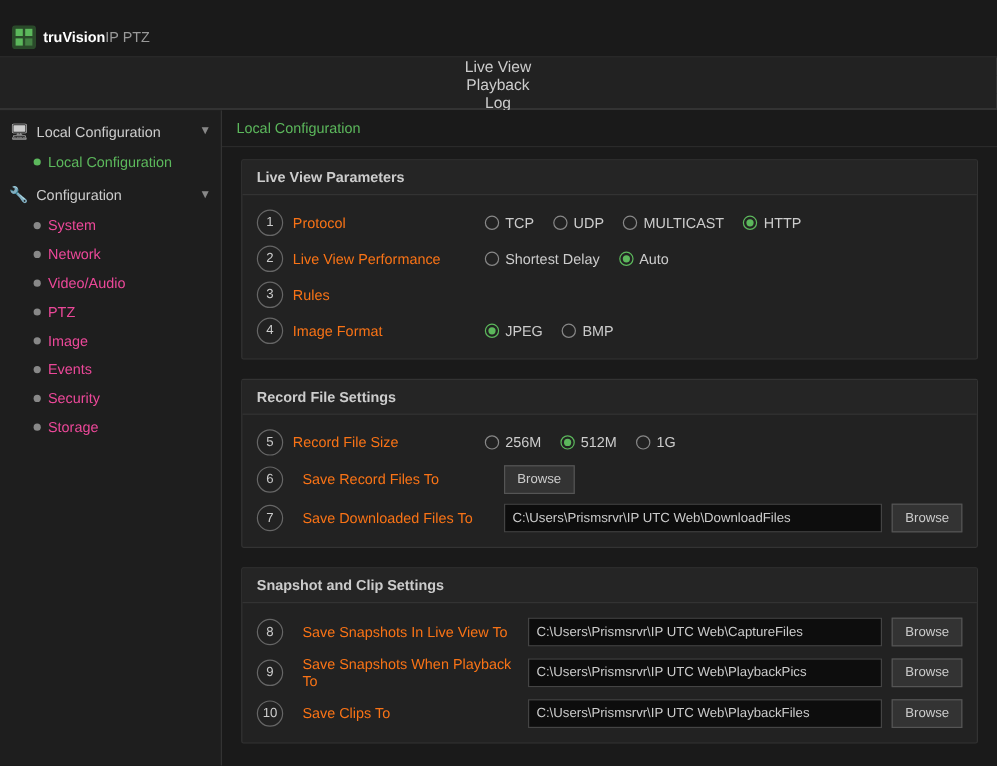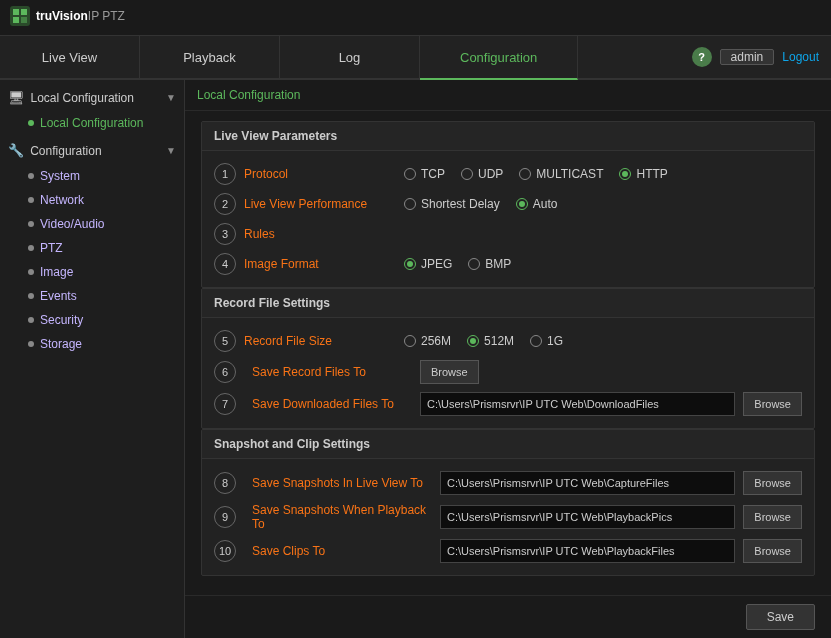--- a/index.html
+++ b/index.html
@@ -10,42 +10,43 @@
       color: #ccc;
       width: 831px;
       height: 638px;
       overflow: hidden;
     }
 
     
     .header {
       background: #1a1a1a;
       display: flex;
-      align-items: flex-start;
+      align-items: flex-end;
       padding: 6px 10px;
       border-bottom: 1px solid #333;
-      height: 36px;
+      height: 48px;
     }
     .logo-area {
       display: flex;
       align-items: center;
       gap: 6px;
     }
     .logo-icon {
       width: 20px;
       height: 20px;
     }
 
     
     .nav-bar {
       background: #222;
       display: flex;
       align-items: stretch;
       height: 44px;
       border-bottom: 2px solid #333;
+      flex-direction: column;
     }
     .nav-tab {
       padding: 0 40px;
       display: flex;
       align-items: center;
       justify-content: center;
       cursor: pointer;
       color: #ccc;
       font-size: 13px;
       border-right: 1px solid #333;
@@ -122,21 +123,21 @@
       font-size: 13px;
     }
     .sidebar-chevron {
       margin-left: auto;
       font-size: 10px;
       color: #888;
     }
     .sidebar-item {
       padding: 5px 8px 5px 28px;
       cursor: pointer;
-      color: #c4b5fd;
+      color: #ec4899;
       font-size: 12px;
       display: flex;
       align-items: center;
       gap: 6px;
     }
     .sidebar-item.active { color: #5cb85c; }
     .sidebar-dot {
       width: 6px;
       height: 6px;
       border-radius: 50%;
@@ -161,21 +162,21 @@
     }
     .content-body {
       padding: 10px 16px;
       flex: 1;
     }
 
     
     .section-box {
       background: #222;
       border: 1px solid #333;
-      margin-bottom: 0;
+      margin-bottom: 16px;
       border-radius: 2px;
     }
     .section-title {
       padding: 7px 12px;
       color: #ccc;
       font-size: 12px;
       font-weight: bold;
       border-bottom: 1px solid #333;
       background: #252525;
     }

